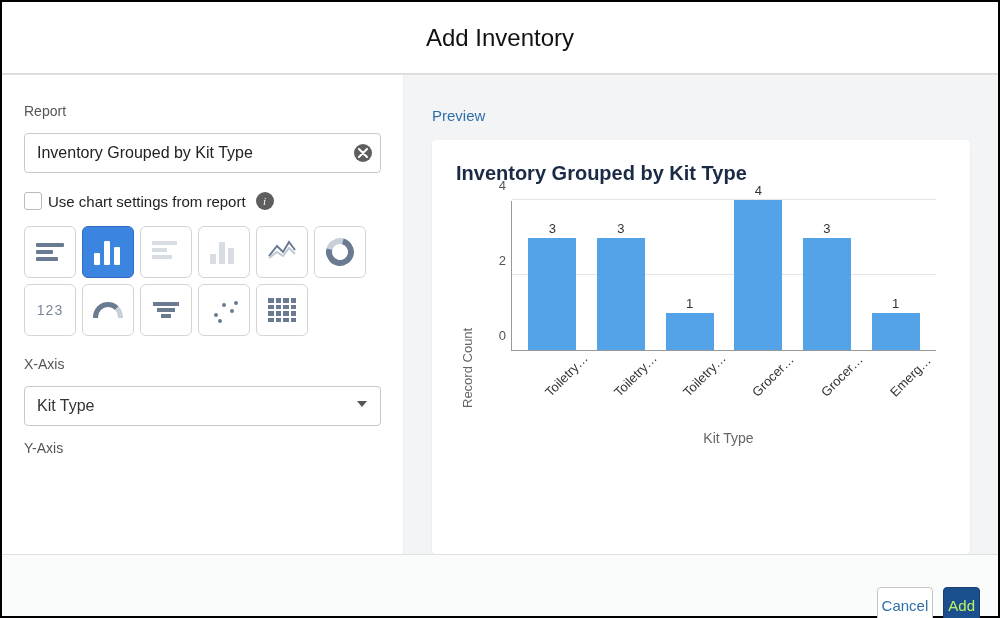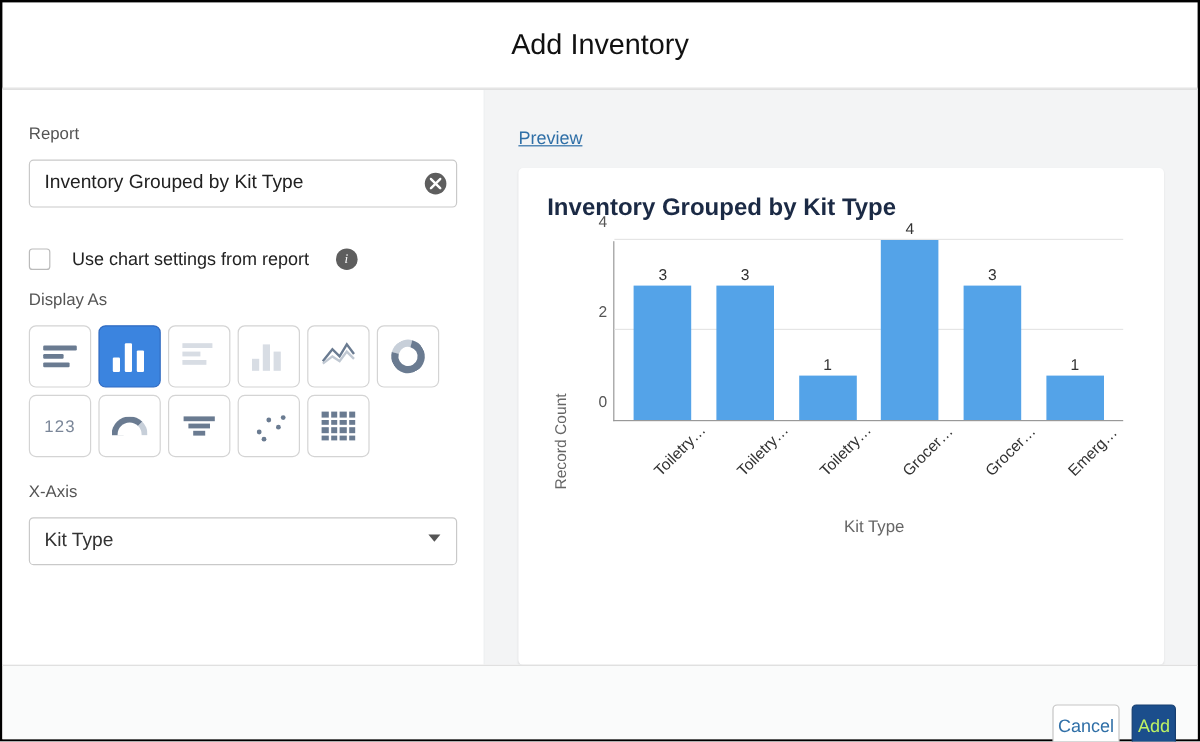--- a/index.html
+++ b/index.html
@@ -18,21 +18,21 @@
   }
   .label { font-size:14px; color:#555; }
   .report-input-wrap { position:relative; }
   .report-input {
     width: 100%; height: 40px; border:1px solid #c9c9c9; border-radius:4px; font-size:16px; padding:0 34px 0 12px; color:#222;
   }
   .clear-icon {
     position:absolute; right:9px; top:50%; transform:translateY(-50%); width:18px; height:18px; border-radius:50%; background:#5e5e5e; display:flex; align-items:center; justify-content:center; cursor:pointer;
   }
   .clear-icon svg { width:10px; height:10px; }
-  .checkbox-row { display:flex; align-items:center; gap:18px; margin-top:20px; margin-bottom:2px; }
+  .checkbox-row { display:flex; align-items:center; gap:6px; margin-top:5px; margin-bottom:2px; }
   .checkbox-box { width:18px; height:18px; border:1px solid #bbb; border-radius:3px; background:#fff; cursor:pointer; }
   .checkbox-label { font-size:15px; color:#222; }
   .info-icon { width:18px; height:18px; border-radius:50%; background:#5e5e5e; display:flex; align-items:center; justify-content:center; margin-left:4px; }
   .info-icon span { color:#fff; font-size:11px; font-family: Georgia, serif; font-style:italic; }
   .display-grid { display:grid; grid-template-columns: repeat(6, 52px); grid-auto-rows:52px; gap:6px; }
   .chip {
     width:52px; height:52px; border:1px solid #d4d4d4; border-radius:6px; background:#fff; display:flex; align-items:center; justify-content:center; cursor:pointer;
   }
   .chip.selected { background:#3b84df; border-color:#316bc1; }
  
@@ -89,21 +89,21 @@
 
   .select-wrap { position:relative; }
   .select-box {
     width:100%; height:40px; border:1px solid #c9c9c9; border-radius:4px; background:#fff; display:flex; align-items:center; padding:0 12px; font-size:16px; color:#333; cursor:pointer;
   }
   .select-caret { position:absolute; right:12px; top:50%; transform:translateY(-50%); }
   .select-caret svg{width:14px;height:14px;}
 
   
   .right-panel { flex:1; padding: 32px 28px 0 28px; display:flex; flex-direction:column; }
-  .preview-label { color:#2f6fa7; font-size:15px; margin-bottom:16px;text-decoration:underline; }
+  .preview-label { color:#2f6fa7; font-size:15px; margin-bottom:16px; }
   .preview-card { background:#fff; border-radius:4px; padding: 22px 24px 20px 24px; box-shadow:0 1px 2px rgba(0,0,0,.08); flex:1; display:flex; flex-direction:column; }
   .preview-title { font-size:20px; font-weight:700; color:#1b2a45; margin-bottom:16px; }
   .chart-zone { flex:1; display:flex; }
   .yaxis-label { writing-mode:vertical-rl; transform:rotate(180deg); font-size:13px; color:#666; text-align:center; padding-right:4px; }
   .plot-block { flex:1; display:flex; flex-direction:column; }
   .plot-area { position:relative; height:150px; border-left:1px solid #999; border-bottom:1px solid #999; margin:0 10px 0 36px; }
   .yticker { position:absolute; left:-34px; width:28px; text-align:right; font-size:13px; color:#555; transform:translateY(-50%); }
   .grid-line { position:absolute; left:0; right:0; border-top:1px solid #e5e5e5; }
   .bars { position:absolute; left:0; right:0; bottom:0; top:0; display:flex; align-items:flex-end; justify-content:space-around; padding:0 6px; }
   .bar-wrap { width:50px; display:flex; flex-direction:column; align-items:center; }
@@ -143,21 +143,20 @@
       </div>
 
       <div class="checkbox-row">
         <div class="checkbox-box"></div>
         <div class="checkbox-label">Use chart settings from report</div>
         <div class="info-icon">
             <span>i</span>
           </div>
       </div>
 
-      <div class="label">Display As</div>
 
       <div class="display-grid">
         <div class="chip">
             <div class="ic-hbar">
               <span></span>
               <span></span>
               <span></span>
             </div>
           </div>
         <div class="chip selected">
@@ -237,20 +236,21 @@
       <div class="label" style="margin-top:6px;">X-Axis</div>
       <div class="select-wrap">
         <div class="select-box">Kit Type</div>
         <div class="select-caret">
           <svg viewBox="0 0 14 14">
               <path d="M2 4 L7 10 L12 4 Z" fill="#555"></path>
             </svg>
         </div>
       </div>
 
+      <div class="label">Y-Axis</div>
 
     </div>
 
     <div class="right-panel">
       <div class="preview-label">Preview</div>
       <div class="preview-card">
         <div class="preview-title">Inventory Grouped by Kit Type</div>
 
         <div class="chart-zone">
           <div class="yaxis-label">Record Count</div>

